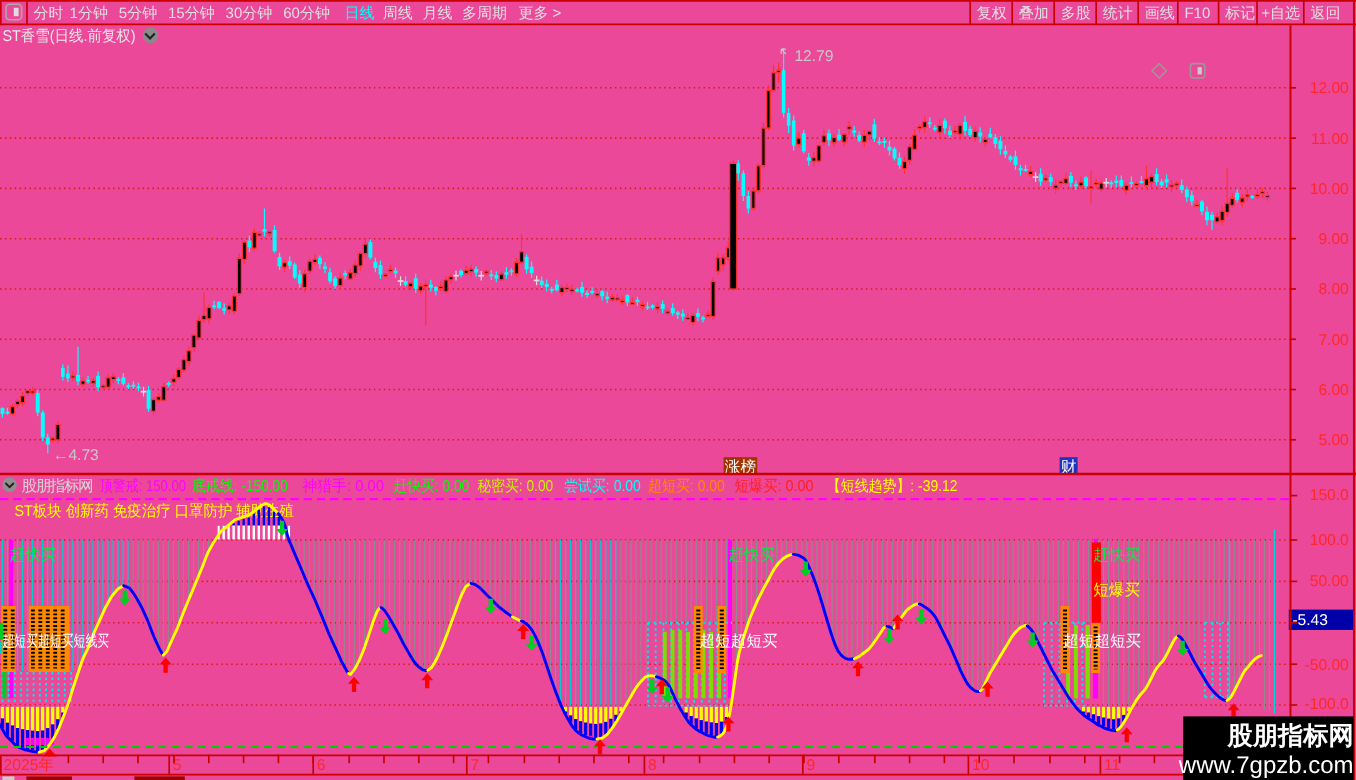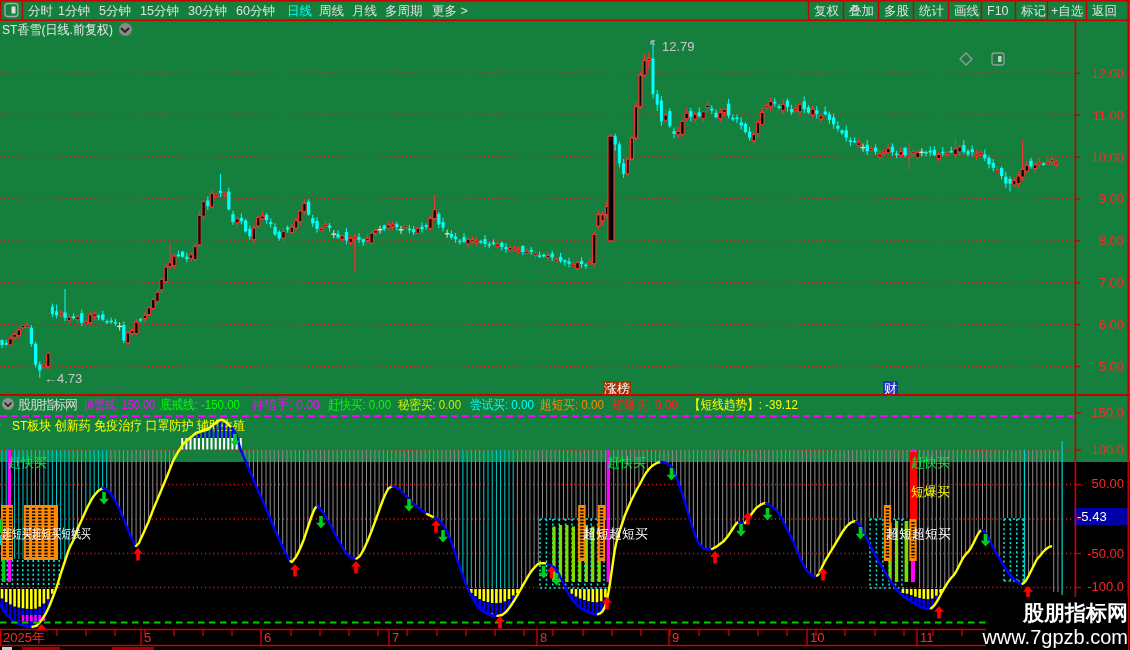--- a/index.html
+++ b/index.html
@@ -1,16 +1,16 @@
 <!DOCTYPE html>
 <html><head><meta charset="utf-8">
 <style>
 html,body{margin:0;padding:0;background:#000;width:1130px;height:650px;overflow:hidden;
 font-family:"Liberation Sans",sans-serif;}
-#page{position:relative;width:1130px;height:462px;background:#15803d;}
+#page{position:relative;width:1130px;height:650px;background:#ec4899;}
 .abs{position:absolute;}
 </style></head>
 <body>
 <div id="page">
 <svg class="abs" style="left:0;top:0" width="1130" height="650" xmlns="http://www.w3.org/2000/svg">
 
 <line x1="0" y1="0.7" x2="1130" y2="0.7" stroke="#c80000" stroke-width="1.4"></line>
 <line x1="0" y1="20.3" x2="1130" y2="20.3" stroke="#c80000" stroke-width="1.4"></line>
 <line x1="0.7" y1="0" x2="0.7" y2="21" stroke="#c80000" stroke-width="1.4"></line>
 <line x1="22.5" y1="0" x2="22.5" y2="21" stroke="#c80000" stroke-width="1.4"></line>

